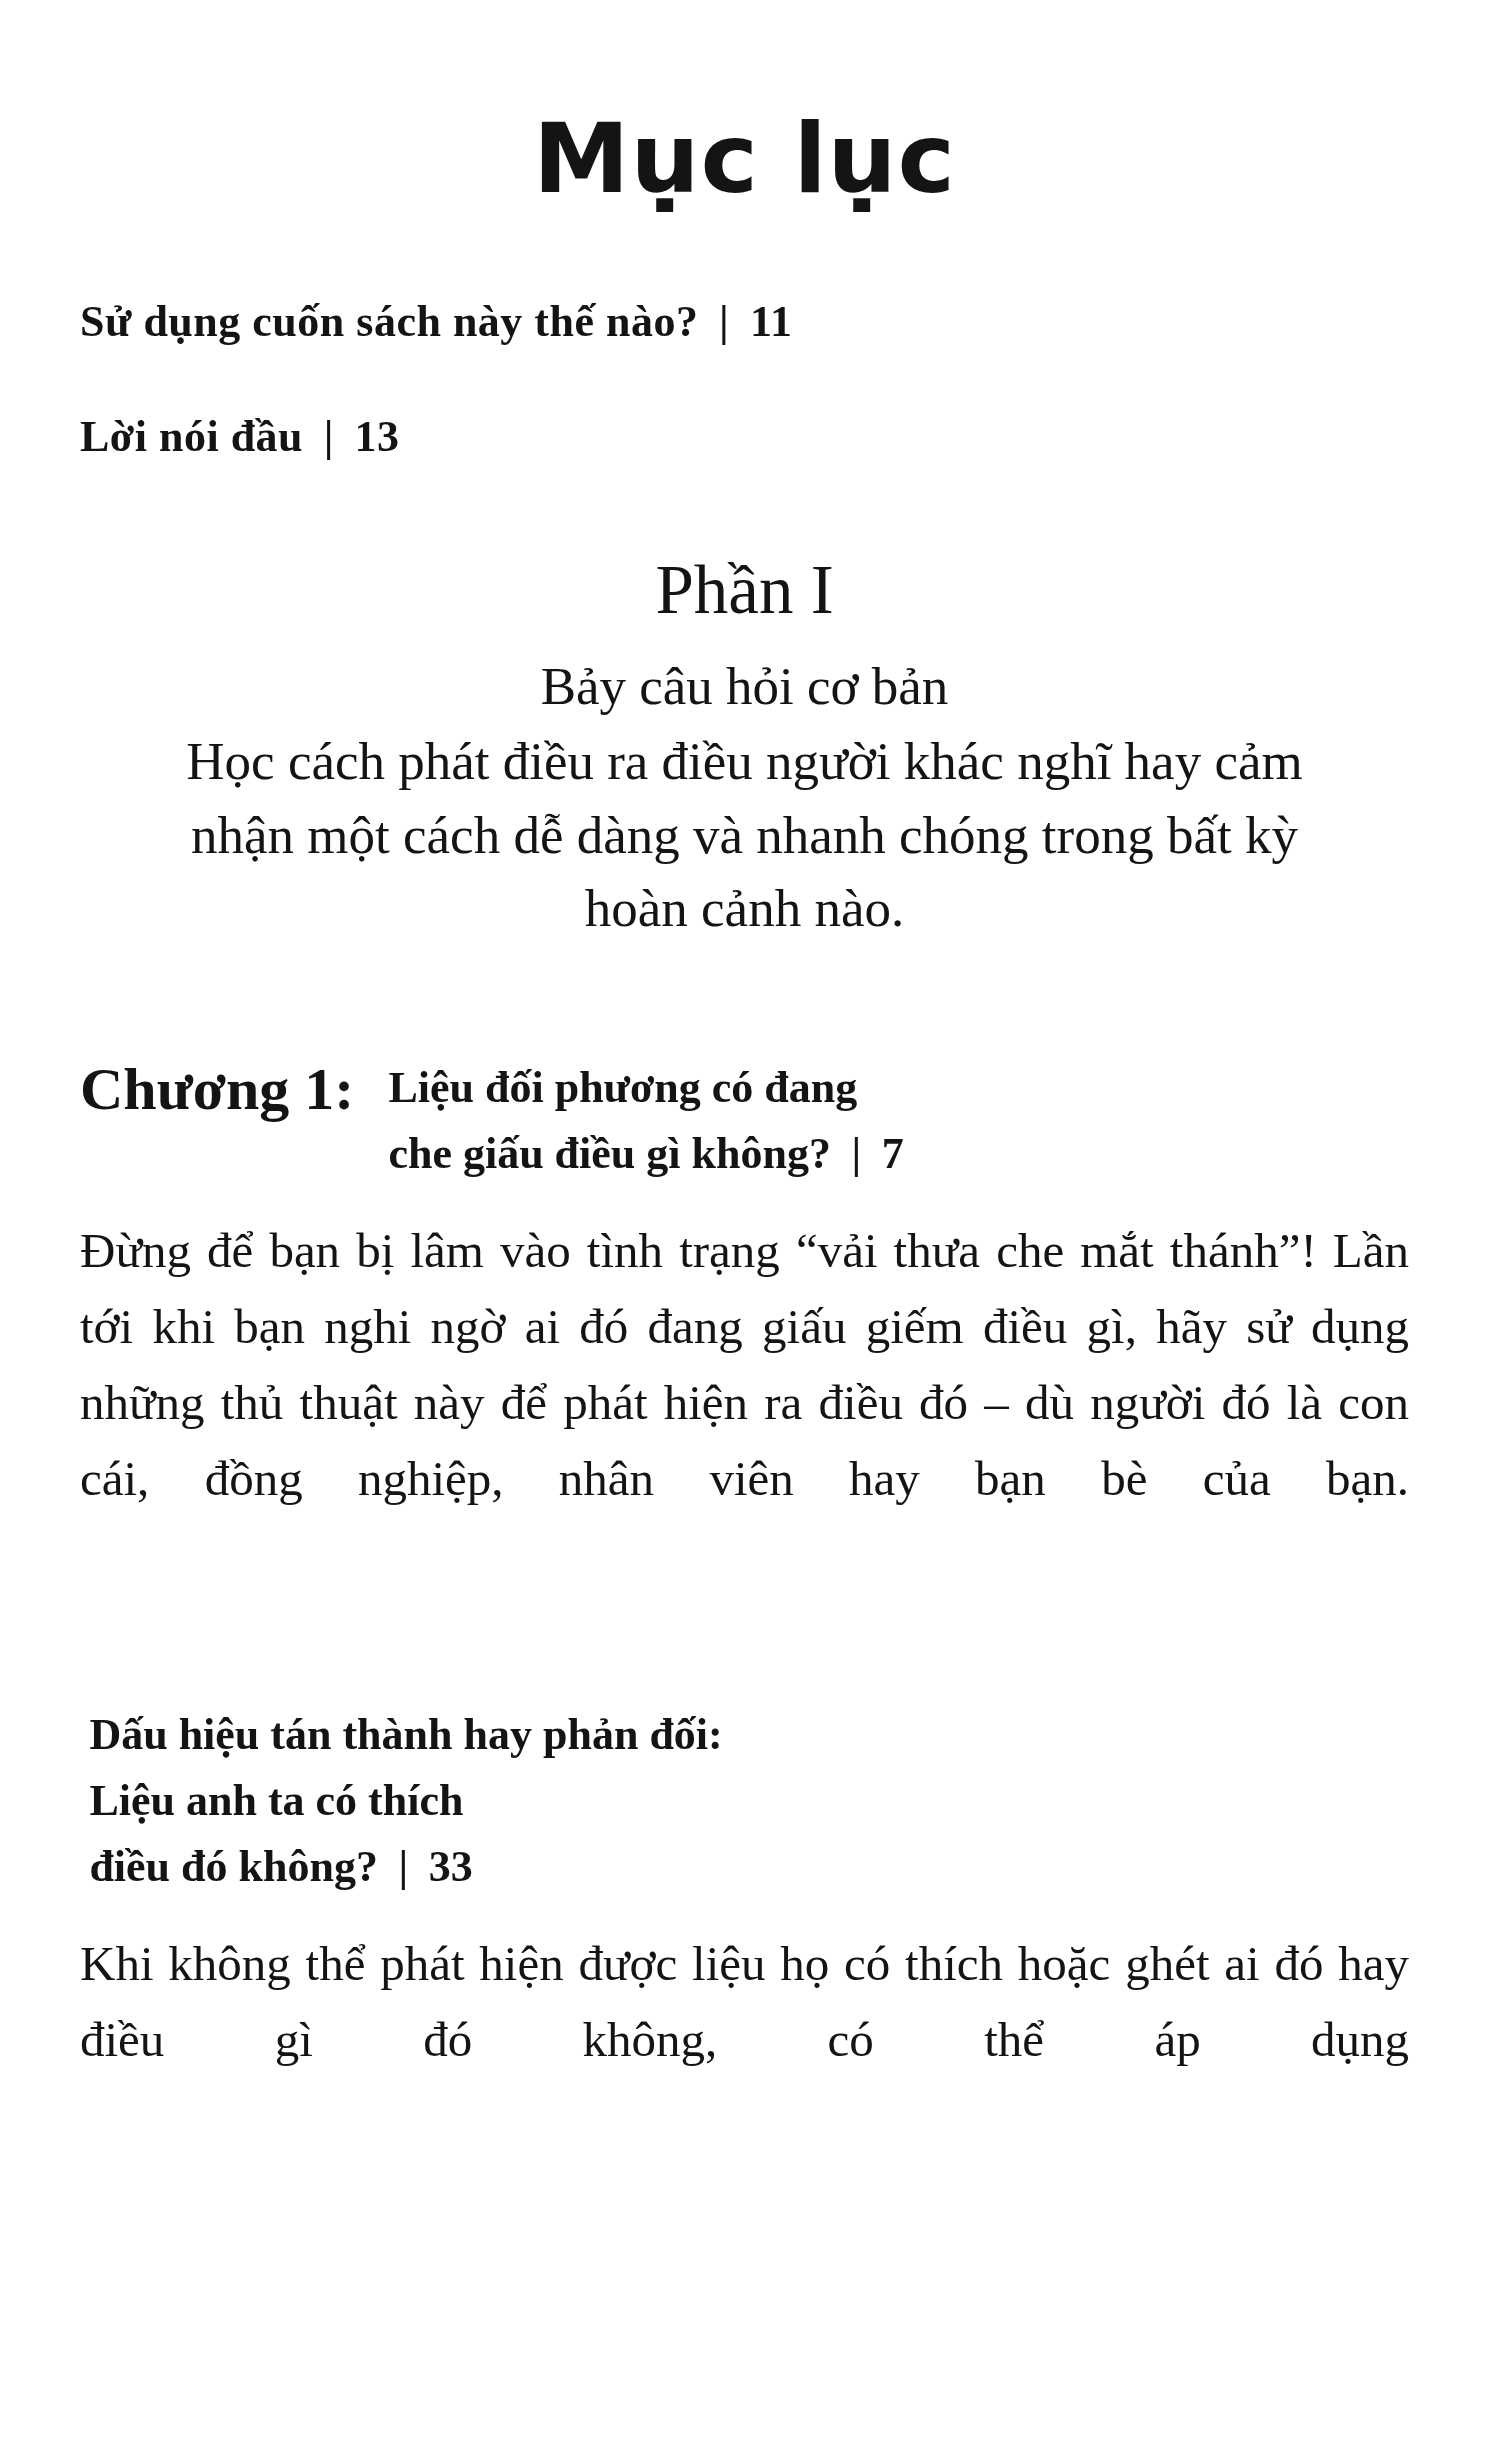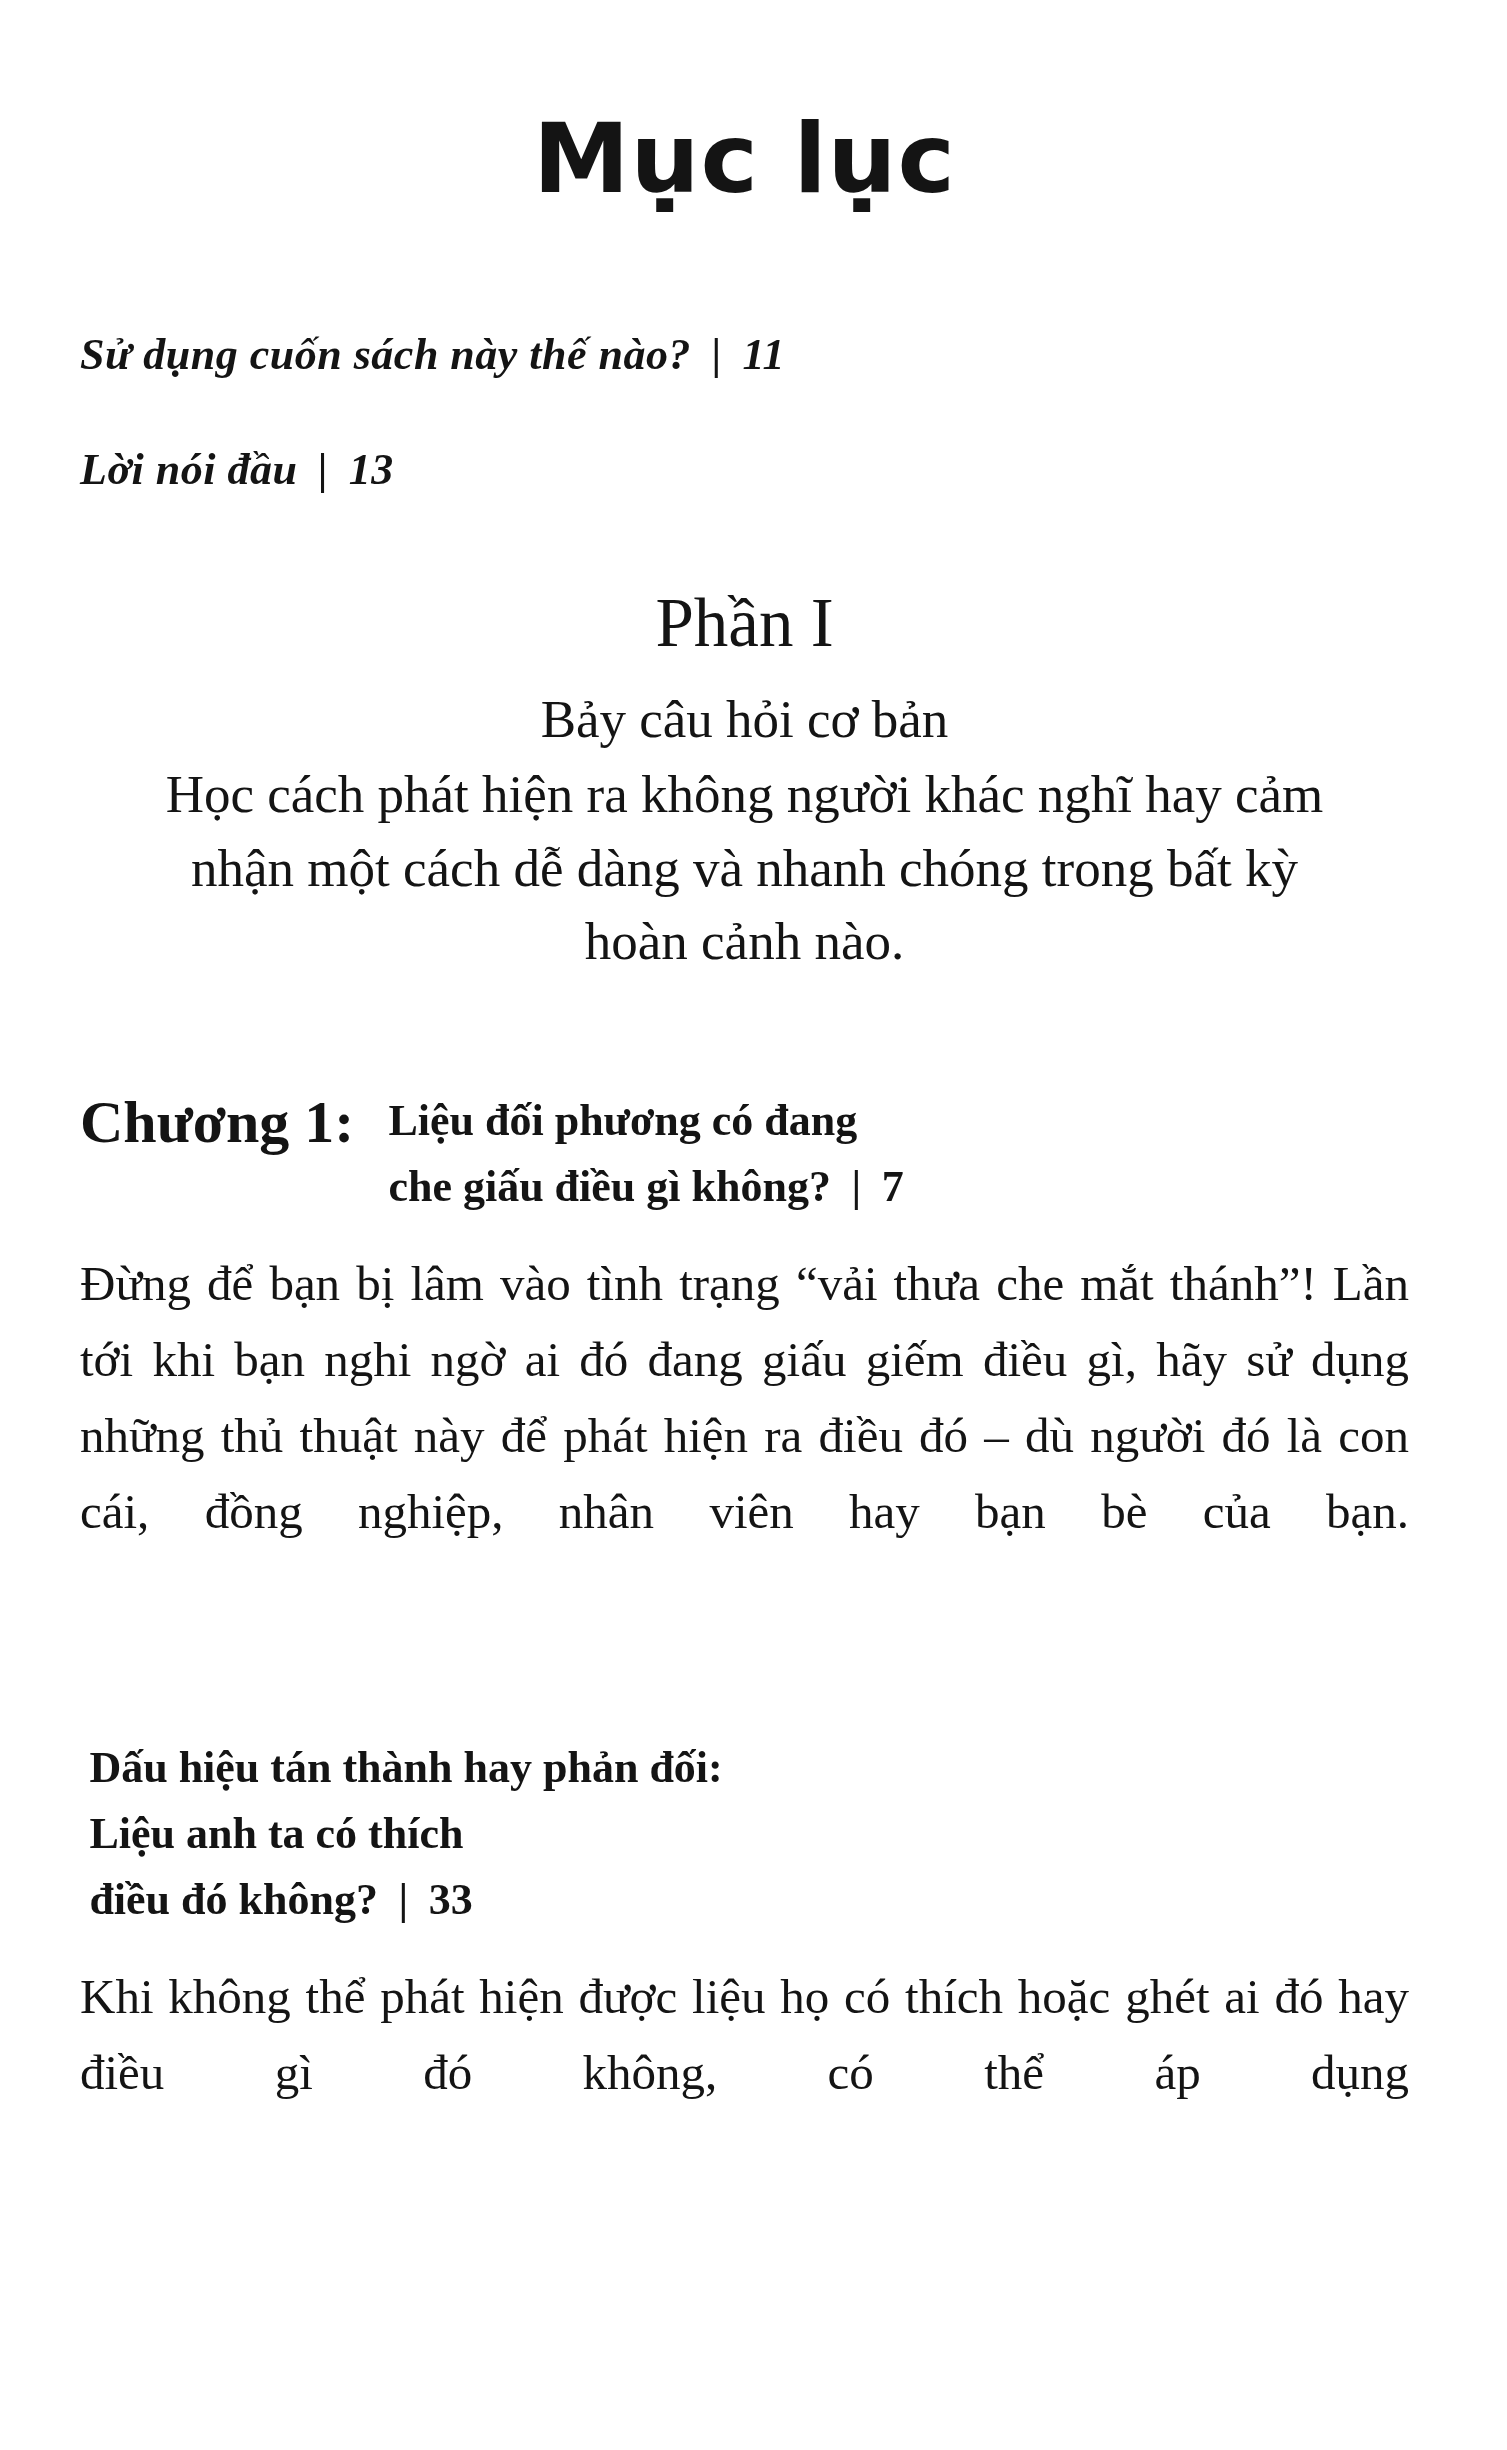--- a/index.html
+++ b/index.html
@@ -23,22 +23,21 @@
   }
   .page-title {
     font-family: "DejaVu Sans", "Liberation Sans", sans-serif;
     font-weight: bold;
     font-size: 97px;
     text-align: center;
     margin: 37px 0 0 0;
     letter-spacing: 0.9px;
   }
   .frontmatter {
-    margin-top: 114px;
-    font-style: italic;
+    margin-top: 81px;
   }
   .front-item {
     font-size: 44px;
     font-weight: bold;
     margin-bottom: 64px;
     letter-spacing: 0.5px;
   }
   .sep {
     display: inline-block;
     margin: 0 20.6px;
@@ -108,21 +107,21 @@
       <span>Sử dụng cuốn sách này thế nào?</span><span class="sep">|</span><span>11</span>
     </div>
     <div class="front-item">
       <span>Lời nói đầu</span><span class="sep">|</span><span>13</span>
     </div>
   </div>
 
   <div class="part">
     <div class="part-title">Phần I</div>
     <div class="part-subtitle">Bảy câu hỏi cơ bản</div>
-    <div class="part-description">Học cách phát hiện ra không người khác nghĩ hay cảm nhận một cách dễ dàng và nhanh chóng trong bất kỳ hoàn cảnh nào.</div>
+    <div class="part-description">Học cách phát điều ra điều người khác nghĩ hay cảm nhận một cách dễ dàng và nhanh chóng trong bất kỳ hoàn cảnh nào.</div>
   </div>
 
   <div class="chapter">
     <div class="chapter-head">
       <div class="chapter-label">Chương 1:</div>
       <div class="chapter-title">
         <span class="t-line">Liệu đối phương có đang</span>
         <span class="t-line"><span>che giấu điều gì không?</span><span class="sep">|</span><span>7</span></span>
       </div>
     </div>

